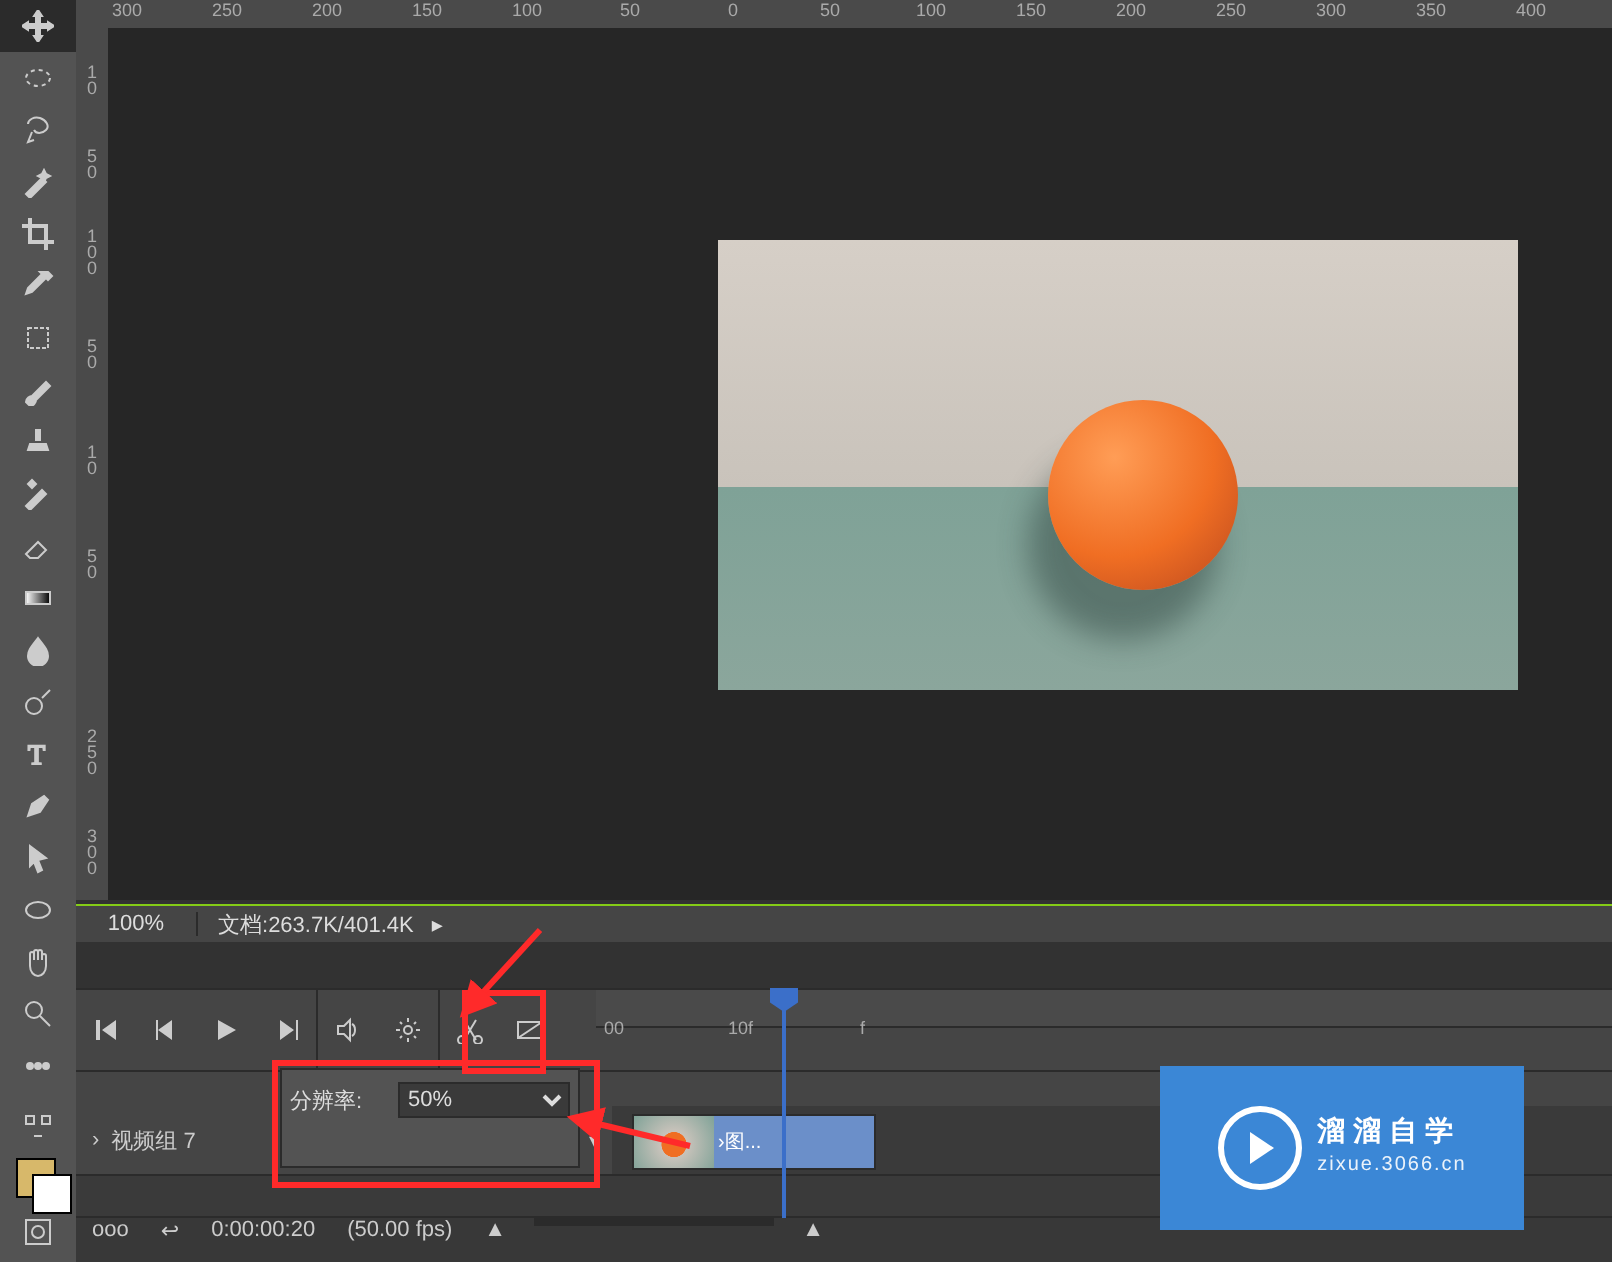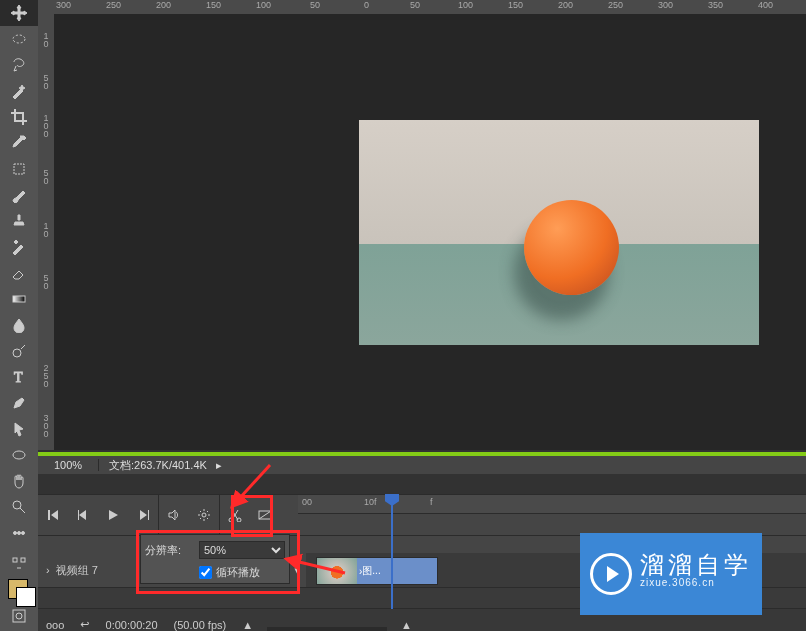--- a/index.html
+++ b/index.html
@@ -6,21 +6,21 @@
 .toolbar{position:absolute;left:0;top:0;width:38px;height:631px;background:#535353;display:flex;flex-direction:column}
 .tool{width:38px;height:26px;display:flex;align-items:center;justify-content:center;color:#ccc;cursor:pointer}
 .tool.active{background:#2b2b2b}
 .tool svg{width:16px;height:16px;fill:#ccc;stroke:#ccc}
 .ruler-top{position:absolute;left:38px;top:0;right:0;height:14px;background:#4a4a4a;color:#aaa;font-size:9px;overflow:hidden;border-bottom:1px solid #2b2b2b}
 .ruler-left{position:absolute;left:38px;top:14px;width:16px;height:436px;background:#4a4a4a;color:#aaa;font-size:9px;border-right:1px solid #2b2b2b}
 .ruler-left .vt{position:absolute;left:1px;width:14px;text-align:center;line-height:8px}
 .canvas-area{position:absolute;left:54px;top:14px;right:0;height:436px;background:#262626;overflow:hidden}
 .canvas-img{position:absolute;left:305px;top:106px;width:400px;height:225px;background:linear-gradient(#d6cfc7 0%,#c9c3bb 55%,#7fa297 55%,#8ba69c 100%)}
 .ball{position:absolute;left:165px;top:80px;width:95px;height:95px;border-radius:50%;background:radial-gradient(circle at 35% 30%,#ff9d56,#f06e23 55%,#b9471f 100%);box-shadow:-10px 25px 15px rgba(40,60,55,0.45)}
-.status{position:absolute;left:38px;top:452px;right:0;height:18px;background:#454545;border-top:4px solid #84cc16;display:flex;align-items:center;font-size:11px;color:#ddd}
+.status{position:absolute;left:38px;top:452px;right:0;height:18px;background:#454545;border-top:1px solid #84cc16;display:flex;align-items:center;font-size:11px;color:#ddd}
 .status .zoom{width:60px;text-align:center;border-right:1px solid #2b2b2b}
 .status .doc{padding:0 10px}
 .tab-row{position:absolute;left:38px;top:496px;right:0;height:20px;background:#383838;display:flex;align-items:flex-start}
 .tab{background:#535353;height:18px;padding:0 10px;display:flex;align-items:center;color:#ddd;border:1px solid #2b2b2b;font-size:11px}
 .timeline{position:absolute;left:38px;top:494px;right:0;height:115px;background:#454545;border-top:1px solid #2b2b2b}
 .tl-controls{height:40px;display:flex;align-items:center;border-bottom:1px solid #2b2b2b;position:relative}
 .tl-btn{width:30px;height:40px;display:flex;align-items:center;justify-content:center;color:#ccc;cursor:pointer}
 .tl-btn svg{width:14px;height:14px;fill:#ccc}
 .tl-sep{width:1px;height:40px;background:#2b2b2b}
 .redbox1{position:absolute;left:193px;top:0px;width:36px;height:36px;border:3px solid #ff2a2a;pointer-events:none;z-index:10}
@@ -28,34 +28,34 @@
 .popup-row{display:flex;align-items:center;height:22px;font-size:11px;color:#ddd}
 .popup-row label{width:50px;text-align:left;margin-right:4px}
 .popup-row select{flex:1;background:#3a3a3a;color:#ddd;border:1px solid #2b2b2b;height:18px;font-size:11px}
 .popup-row input[type=checkbox]{margin-left:54px;margin-right:4px}
 .redbox2{position:absolute;left:136px;top:530px;width:158px;height:58px;border:3px solid #ff2a2a;pointer-events:none;z-index:11}
 .tracks{position:absolute;left:0;top:40px;right:0;bottom:0}
 .track-row{height:34px;display:flex;border-bottom:1px solid #2b2b2b}
 .track-head{width:260px;background:#454545;display:flex;align-items:center;padding-left:8px;position:relative;font-size:11px}
 .track-lane{flex:1;background:#3a3a3a;position:relative}
 .time-ruler{position:absolute;left:260px;top:0;right:0;height:18px;background:#4a4a4a;border-bottom:1px solid #2b2b2b;font-size:9px;color:#aaa;z-index:2}
-.time-ruler span{position:absolute;top:2px}
+.time-ruler span{position:absolute;top:14px}
 .clip{position:absolute;top:4px;height:26px;background:#c08ab8;border:1px solid #2b2b2b;display:flex;align-items:center;font-size:10px;color:#222}
 .clip .thumb{width:40px;height:100%;background:radial-gradient(circle at 50% 55%,#f06e23 0%,#f06e23 25%,#c9c3bb 26%,#7fa297 100%);margin-right:2px}
 .playhead{position:absolute;left:391px;top:494px;width:2px;height:115px;background:#3b6fc9;z-index:8}
 .playhead::before{content:"";position:absolute;top:0;left:-6px;width:14px;height:12px;background:#3b6fc9;clip-path:polygon(0 0,100% 0,100% 60%,50% 100%,0 60%)}
-.bottombar{position:absolute;left:38px;bottom:0;right:0;height:22px;background:#383838;display:flex;align-items:flex-end;color:#ccc;font-size:11px;border-top:1px solid #2b2b2b}
+.bottombar{position:absolute;left:38px;bottom:0;right:0;height:22px;background:#383838;display:flex;align-items:flex-start;color:#ccc;font-size:11px;border-top:1px solid #2b2b2b}
 .bottombar .bb{padding:0 8px}
 .arrow{position:absolute;z-index:15;pointer-events:none}
 .arrow svg{overflow:visible}
 .logo{position:absolute;right:44px;bottom:16px;width:182px;height:82px;background:#3b87d6;display:flex;align-items:center;justify-content:center;color:#fff;font-size:14px;z-index:20}
 .logo .icon{width:36px;height:36px;border:3px solid #fff;border-radius:50%;display:flex;align-items:center;justify-content:center;margin-right:8px}
 .logo .icon::before{content:"";width:0;height:0;border-left:12px solid #fff;border-top:8px solid transparent;border-bottom:8px solid transparent;margin-left:3px}
 .logo .txt{display:flex;flex-direction:column;line-height:18px}
-.logo .cn{font-size:24px;font-weight:normal;letter-spacing:4px}
+.logo .cn{font-size:14px;font-weight:bold;letter-spacing:4px}
 .logo .en{font-size:10px;letter-spacing:1px;opacity:0.9}
 .mini-tools{position:absolute;left:0;bottom:0;width:38px;height:80px;background:#535353;display:flex;flex-direction:column}
 </style>
 </head>
 <body>
 
 <div class="toolbar">
   <div class="tool active">
       <svg viewBox="0 0 16 16">
         <path d="M8 0l2 3H9v4h4V6l3 2-3 2V9H9v4h1l-2 3-2-3h1V9H3v1L0 8l3-2v1h4V3H6z"></path>
@@ -318,24 +318,20 @@
   </div>
 </div>
 
 <div class="popup">
   <div class="popup-row">
     <label>分辨率:</label>
     <select>
       <option>50%</option>
     </select>
   </div>
-  <div class="popup-row">
-    <input type="checkbox" checked="" style="">
-    <span>循环播放</span>
-  </div>
 </div>
 <div class="redbox2"></div>
 
 <div class="playhead"></div>
 
 <div class="bottombar">
   <span class="bb">ooo</span>
   <span class="bb">↩</span>
   <span class="bb">0:00:00:20</span>
   <span class="bb">(50.00 fps)</span>

